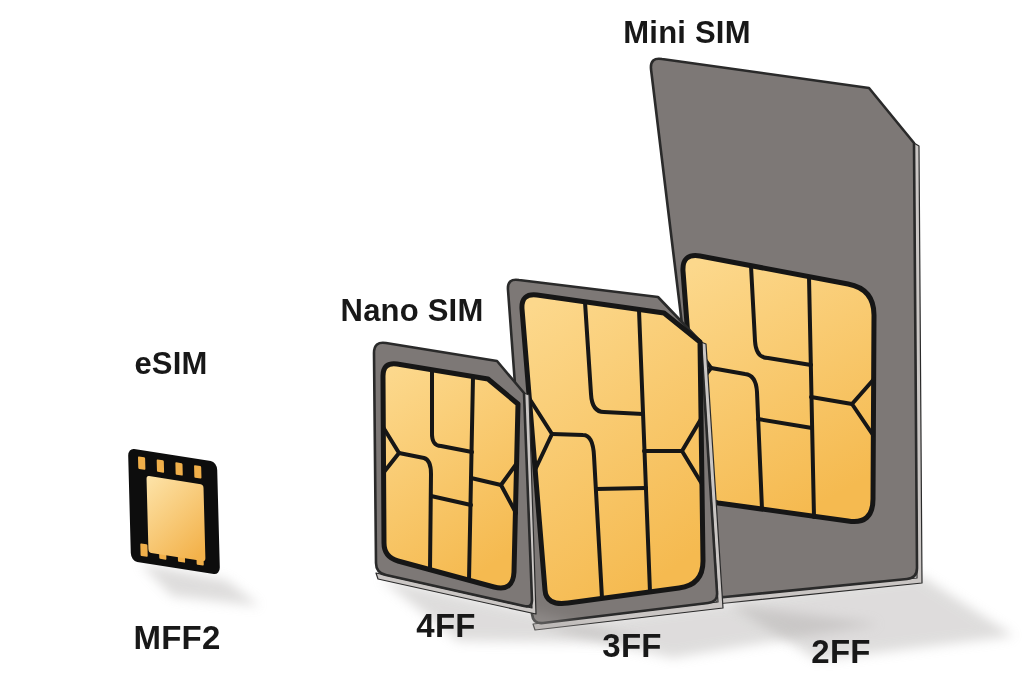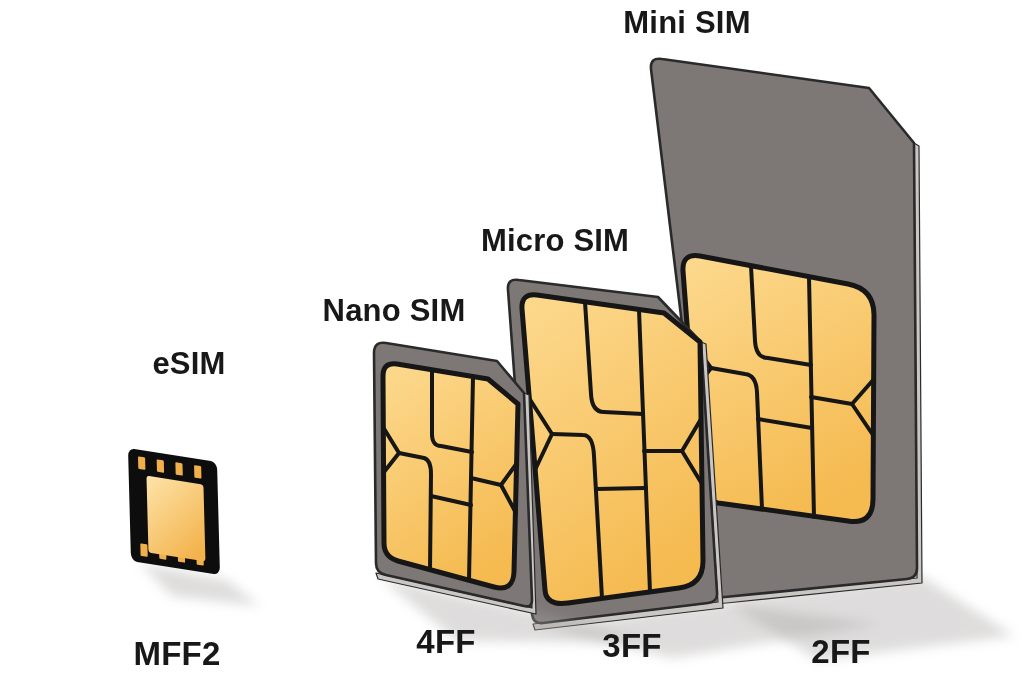--- a/index.html
+++ b/index.html
@@ -105,22 +105,21 @@
         <rect x="74" y="6" width="8" height="11" rx="1"></rect>
         <rect x="11" y="83" width="8" height="11" rx="1"></rect>
         <rect x="32" y="83" width="8" height="11" rx="1"></rect>
         <rect x="53" y="83" width="8" height="11" rx="1"></rect>
         <rect x="74" y="83" width="8" height="11" rx="1"></rect>
       </g>
       <rect x="20" y="22" width="64" height="68" rx="3" fill="url(#goldChip)"></rect>
     </g>
   </svg>
 
-  <div class="lbl lbl-top" style="left:687px;top:6px;">Mini SIM</div>
-  <div class="lbl lbl-top" style="left:555px;top:224px;">Micro SIM</div>
-  <div class="lbl lbl-top" style="left:394px;top:294px;">Nano SIM</div>
-  <div class="lbl lbl-top" style="left:189px;top:347px;">eSIM</div>
+  <div class="lbl lbl-top" style="left:687px;top:16px;">Mini SIM</div>
+  <div class="lbl lbl-top" style="left:412px;top:294px;">Nano SIM</div>
+  <div class="lbl lbl-top" style="left:171px;top:347px;">eSIM</div>
 
-  <div class="lbl lbl-code" style="left:177px;top:636px;">MFF2</div>
-  <div class="lbl lbl-code" style="left:446px;top:624px;">4FF</div>
+  <div class="lbl lbl-code" style="left:177px;top:620px;">MFF2</div>
+  <div class="lbl lbl-code" style="left:446px;top:608px;">4FF</div>
   <div class="lbl lbl-code" style="left:632px;top:628px;">3FF</div>
   <div class="lbl lbl-code" style="left:841px;top:634px;">2FF</div>
 </div>
 
 </body></html>

